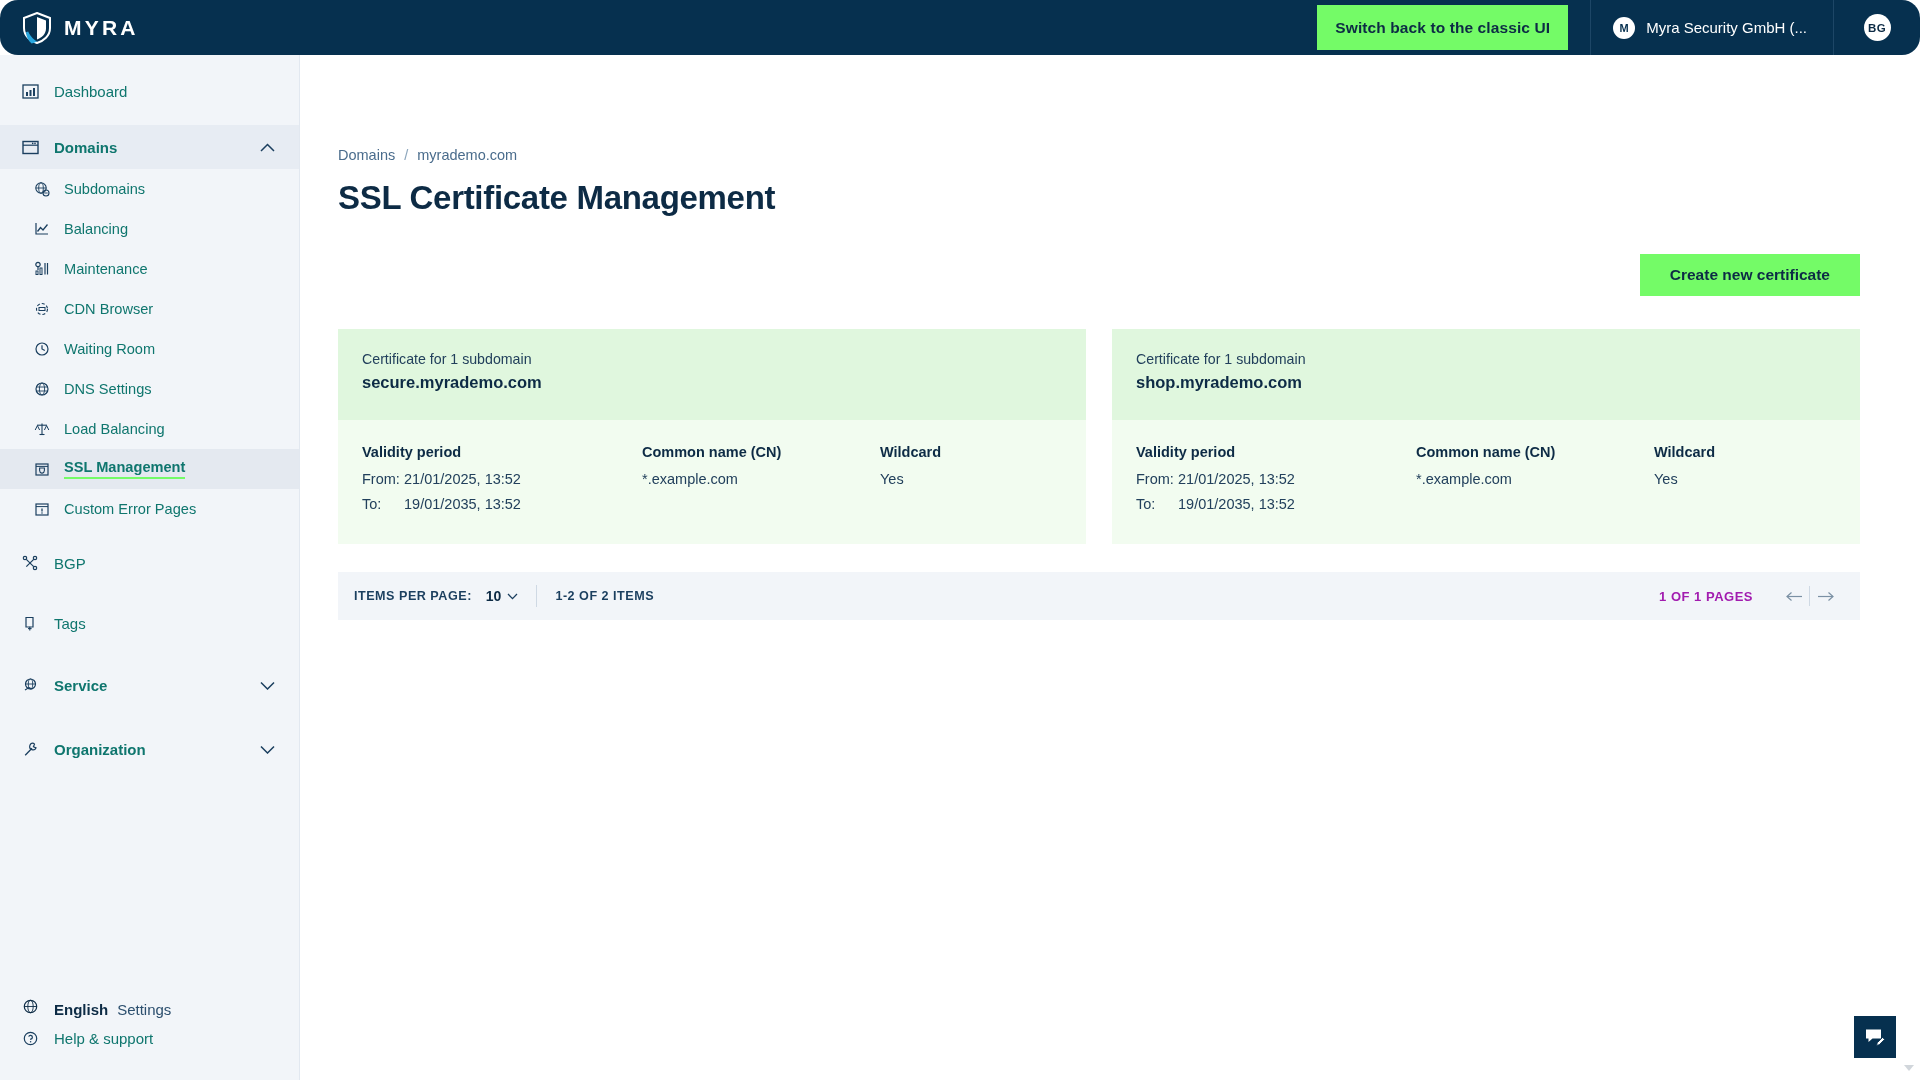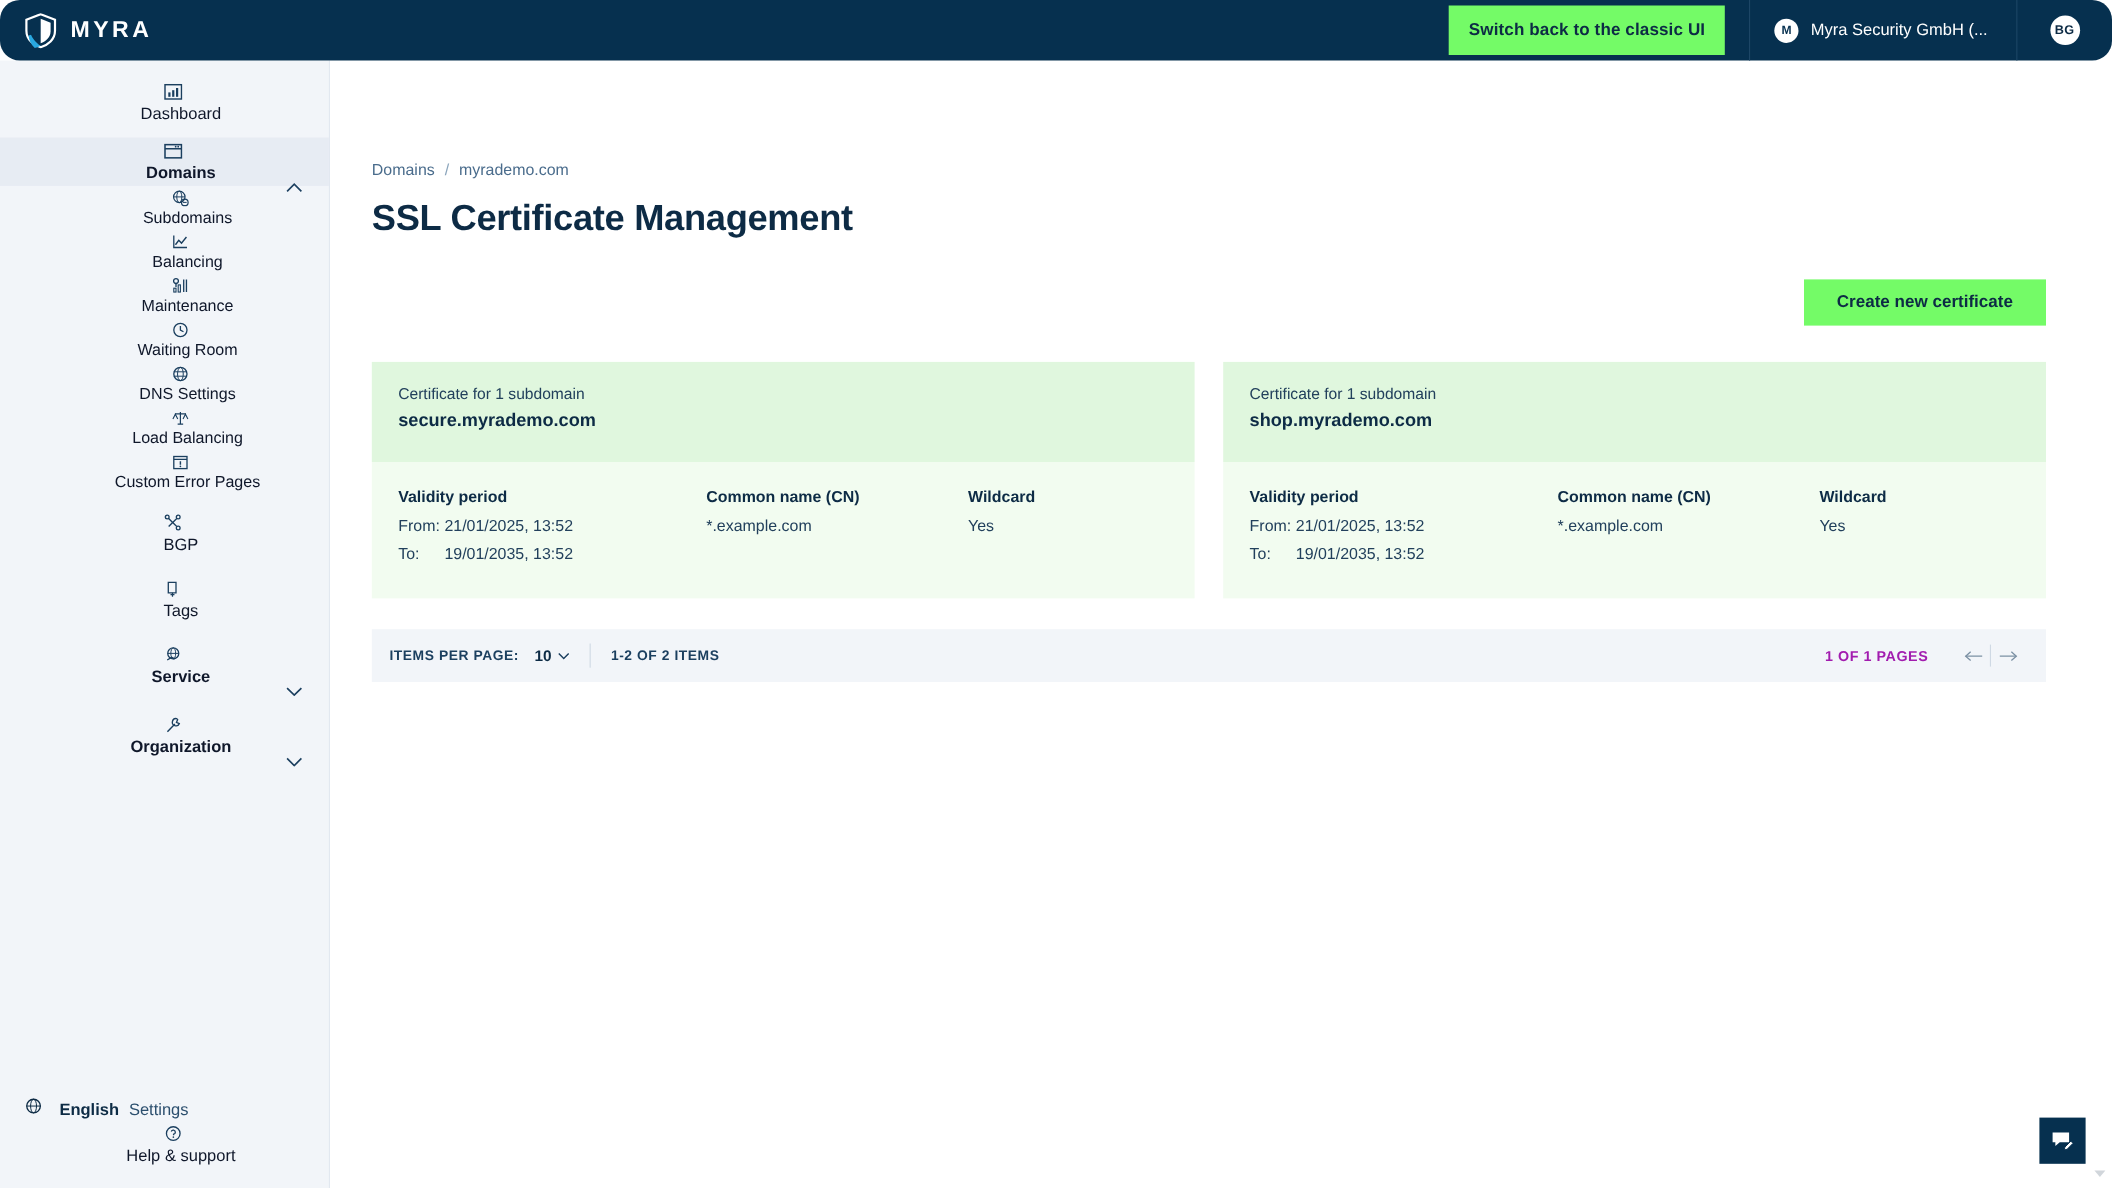--- a/index.html
+++ b/index.html
@@ -51,21 +51,21 @@
 
   
   .sidebar {
     width:300px; flex:0 0 300px; background:#f2f5f9;
     border-right:1px solid #e2e8f0; display:flex; flex-direction:column;
     position:relative;
   }
   .nav-top { padding-top:16px; }
   .nav-item {
     display:flex; align-items:center; height:40px; padding-left:22px;
-    color:#0f172a; font-size:15px; cursor:pointer; position:relative;flex-direction:column;
+    color:#0f766e; font-size:15px; cursor:pointer; position:relative;
   }
   .nav-item .ico { width:24px; flex:0 0 24px; display:flex; align-items:center; justify-content:flex-start; }
   .nav-item .lbl { margin-left:8px; }
   .nav-item.group { font-weight:700; height:44px; }
   .nav-item.group.open { background:#e7ecf3; }
   .nav-item.sub { padding-left:34px; font-size:14.6px; }
   .nav-item.sub .ico { width:22px; flex:0 0 22px; }
   .nav-item.active { background:#e4e9f0; }
   .nav-item.active .lbl {
     font-weight:700; border-bottom:2.5px solid #74fb67; padding-bottom:2px;
@@ -228,20 +228,29 @@
                 <line x1="4" y1="5.7" x2="4" y2="9" stroke="#1b3f5f" stroke-width="1.2"></line>
                 <rect x="2" y="10" width="2" height="3.5" fill="none" stroke="#1b3f5f" stroke-width="1"></rect>
                 <rect x="6" y="7" width="2" height="6.5" fill="none" stroke="#1b3f5f" stroke-width="1"></rect>
                 <line x1="11" y1="2" x2="11" y2="13.5" stroke="#1b3f5f" stroke-width="1.2"></line>
                 <line x1="13.5" y1="2" x2="13.5" y2="13.5" stroke="#1b3f5f" stroke-width="1.2"></line>
               </svg>
           </span>
           <span class="lbl">Maintenance</span>
         </div>
 
+        <div class="nav-item sub">
+          <span class="ico">
+            <svg width="16" height="16" viewBox="0 0 16 16">
+                <circle cx="8" cy="8" r="5.5" fill="none" stroke="#1b3f5f" stroke-width="1.1" stroke-dasharray="3 2"></circle>
+                <rect x="5" y="6.5" width="6" height="3" fill="none" stroke="#1b3f5f" stroke-width="1"></rect>
+              </svg>
+          </span>
+          <span class="lbl">CDN Browser</span>
+        </div>
 
         <div class="nav-item sub">
           <span class="ico">
             <svg width="16" height="16" viewBox="0 0 16 16">
                 <circle cx="8" cy="8" r="6" fill="none" stroke="#1b3f5f" stroke-width="1.2"></circle>
                 <polyline points="8,4.3 8,8 10.8,9.6" fill="none" stroke="#1b3f5f" stroke-width="1.2"></polyline>
               </svg>
           </span>
           <span class="lbl">Waiting Room</span>
         </div>
@@ -264,20 +273,30 @@
                 <line x1="8" y1="2.5" x2="8" y2="13.5" stroke="#1b3f5f" stroke-width="1.1"></line>
                 <line x1="3" y1="4.2" x2="13" y2="4.2" stroke="#1b3f5f" stroke-width="1.1"></line>
                 <polyline points="1.2,9 3.4,4.6 5.6,9" fill="none" stroke="#1b3f5f" stroke-width="1"></polyline>
                 <polyline points="10.4,9 12.6,4.6 14.8,9" fill="none" stroke="#1b3f5f" stroke-width="1"></polyline>
                 <line x1="5.5" y1="13.5" x2="10.5" y2="13.5" stroke="#1b3f5f" stroke-width="1.1"></line>
               </svg>
           </span>
           <span class="lbl">Load Balancing</span>
         </div>
 
+        <div class="nav-item sub active">
+          <span class="ico">
+            <svg width="16" height="16" viewBox="0 0 16 16">
+                <rect x="2" y="3" width="12" height="11" fill="none" stroke="#1b3f5f" stroke-width="1.2"></rect>
+                <line x1="2" y1="5.4" x2="14" y2="5.4" stroke="#1b3f5f" stroke-width="1"></line>
+                <path d="M5.6 7 h4.8 v2.4 c0 1.7 -1.6 2.6 -2.4 2.9 c-0.8 -0.3 -2.4 -1.2 -2.4 -2.9 Z" fill="none" stroke="#1b3f5f" stroke-width="1.1"></path>
+              </svg>
+          </span>
+          <span class="lbl">SSL Management</span>
+        </div>
 
         <div class="nav-item sub">
           <span class="ico">
             <svg width="16" height="16" viewBox="0 0 16 16">
                 <rect x="2" y="3" width="12" height="11" fill="none" stroke="#1b3f5f" stroke-width="1.2"></rect>
                 <line x1="2" y1="5.6" x2="14" y2="5.6" stroke="#1b3f5f" stroke-width="1"></line>
                 <line x1="8" y1="7.4" x2="8" y2="10.4" stroke="#1b3f5f" stroke-width="1.3"></line>
                 <circle cx="8" cy="12" r="0.75" fill="#1b3f5f"></circle>
               </svg>
           </span>

